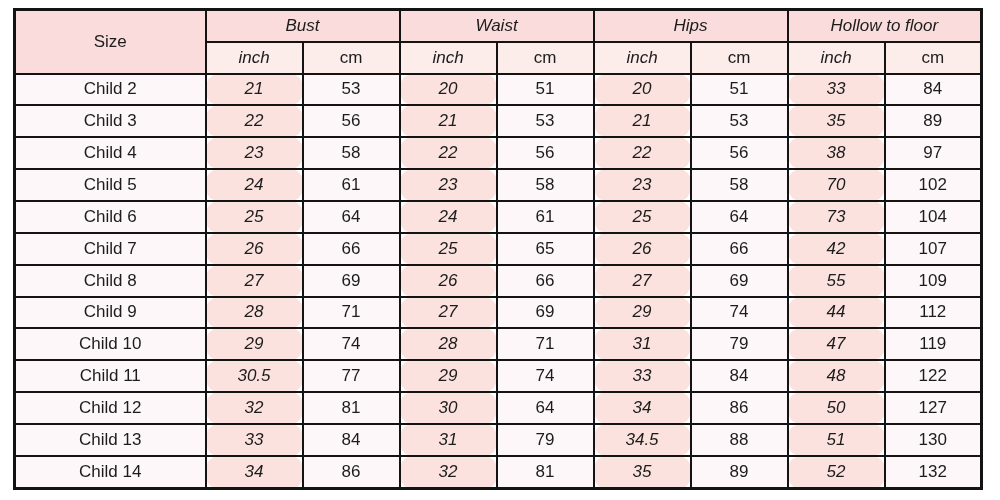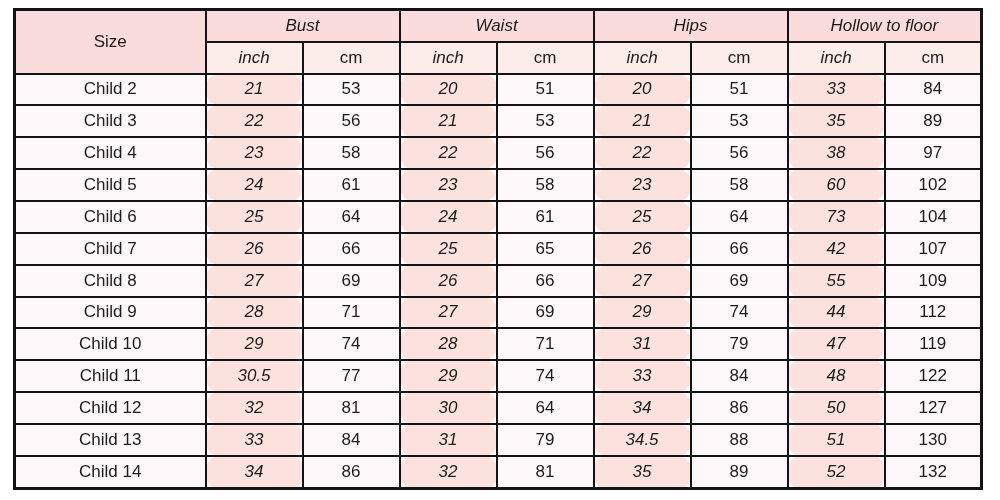--- a/index.html
+++ b/index.html
@@ -106,21 +106,21 @@
           <td class="cm-cell">97</td>
         </tr>
         <tr>
           <td class="size-cell">Child 5</td>
           <td class="inch-cell grp">24</td>
           <td class="cm-cell">61</td>
           <td class="inch-cell grp">23</td>
           <td class="cm-cell">58</td>
           <td class="inch-cell grp">23</td>
           <td class="cm-cell">58</td>
-          <td class="inch-cell grp">60</td>
+          <td class="inch-cell grp">70</td>
           <td class="cm-cell">102</td>
         </tr>
         <tr>
           <td class="size-cell">Child 6</td>
           <td class="inch-cell grp">25</td>
           <td class="cm-cell">64</td>
           <td class="inch-cell grp">24</td>
           <td class="cm-cell">61</td>
           <td class="inch-cell grp">25</td>
           <td class="cm-cell">64</td>

